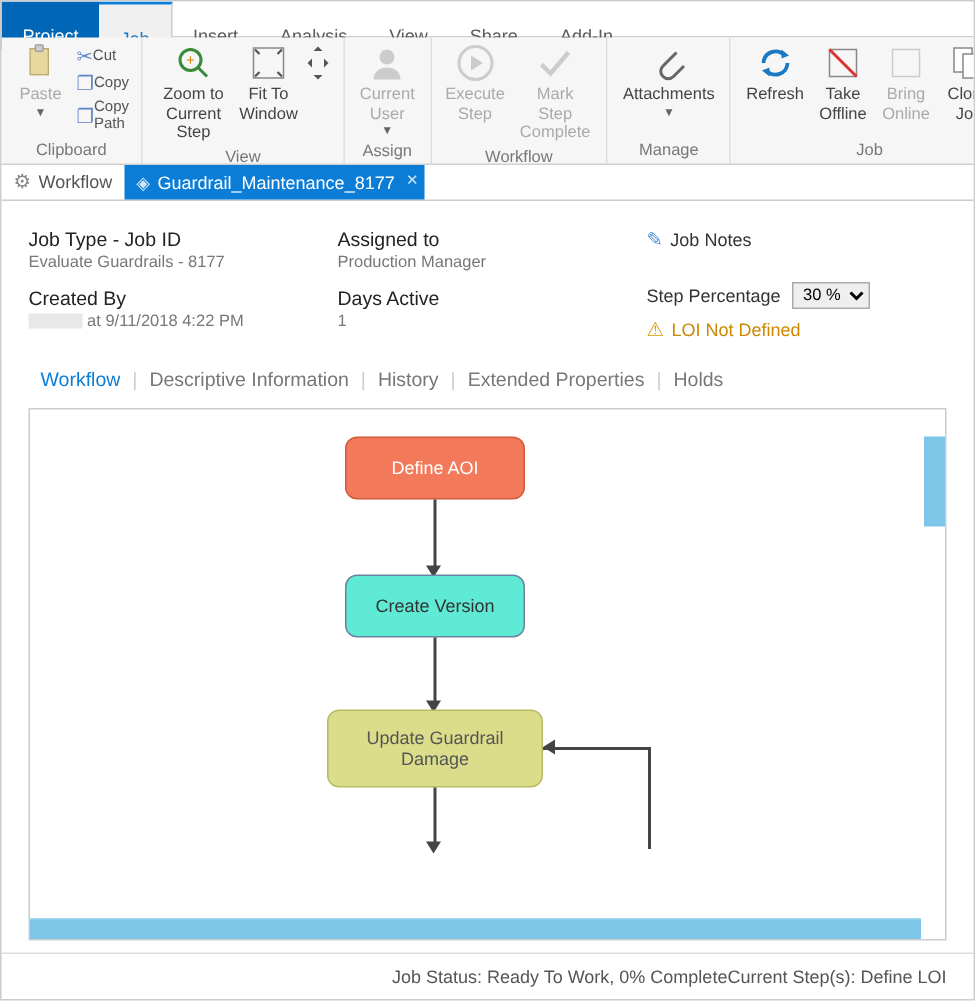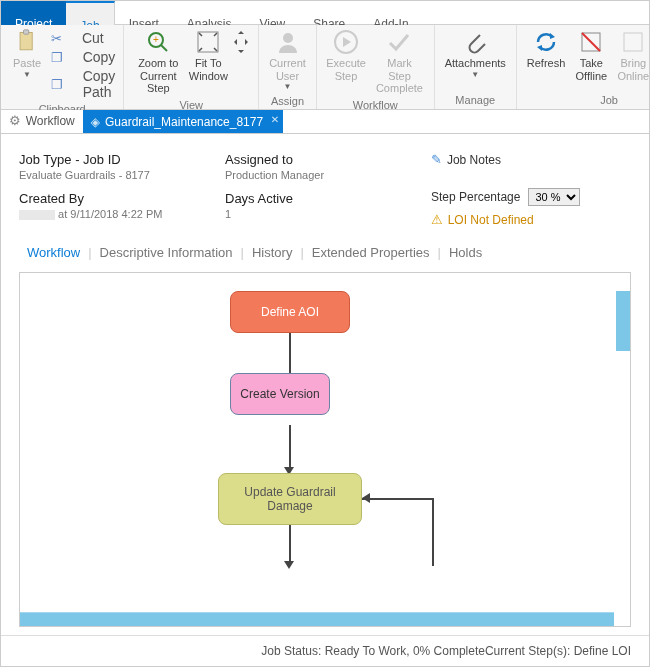--- a/index.html
+++ b/index.html
@@ -12,21 +12,21 @@
   .tab.job { background: #f0f0f0; color: #1a79c2; border-top: 2px solid #0b7dd6; border-right:1px solid #d0d0d0; }
   
   
   .ribbon { display: flex; background: #f6f6f6; border-bottom: 1px solid #d0d0d0; height: 85px; }
   .rgroup { display: flex; flex-direction: column; justify-content: space-between; border-right: 1px solid #e0e0e0; padding: 2px 6px 1px 6px; }
   .rgroup-row { display: flex; align-items: flex-start; gap: 2px; }
   .rgroup-label { text-align: center; font-size: 11px; color: #777; padding: 2px 0; }
   .rbtn { display: flex; flex-direction: column; align-items: center; justify-content: flex-start; padding: 2px 4px; cursor: pointer; min-width: 40px; text-align:center; }
   .rbtn .lbl { font-size: 11px; color: #444; margin-top: 2px; line-height: 1.15; white-space: pre-line; }
   .rbtn.disabled .lbl { color: #aaa; }
-  .small-item { display: flex; align-items: center; gap: 20px; padding: 1px 2px; font-size: 14px; color: #555; cursor:pointer;}
+  .small-item { display: flex; align-items: center; gap: 0; padding: 1px 2px; font-size: 10px; color: #555; cursor:pointer;}
   .ico { display:inline-block; }
   .paste-ico { width:26px; height:30px; }
   .cut-ico::before { content:"✂"; font-size:13px; color:#5c86c7; }
   .copy-ico::before { content:"❐"; font-size:13px; color:#5c86c7; }
   .copypath-ico::before { content:"❐"; font-size:13px; color:#5c86c7; }
   
   
   .subtabbar { display:flex; background:#fff; border-bottom:1px solid #ccc; height:24px; align-items:stretch; }
   .subtab { display:flex; align-items:center; gap:5px; padding:0 8px; font-size:12px; color:#555; cursor:pointer; }
   .subtab.workflow { border-bottom:2px solid transparent; }
@@ -51,21 +51,21 @@
   .innertabs { display:flex; padding: 5px 18px 12px 18px; font-size:13px; color:#777; gap:0; }
   .intab { padding: 0 8px; cursor:pointer; }
   .intab.active { color:#0b7dd6; }
   .sep { color:#ccc; }
   
   
   .diagram-wrap { flex:1; margin: 0 18px 8px 18px; border:1px solid #ccc; position:relative; overflow:hidden; background:#fff;text-decoration:underline;}
   .diagram { position:absolute; inset:0; }
   .node { position:absolute; border-radius:8px; display:flex; align-items:center; justify-content:center; text-align:center; font-size:12px; color:#333; border:1px solid rgba(0,0,0,.3); padding:4px; }
   .n1 { left:210px; top:18px; width:120px; height:42px; background:#f3795b; color:#fff; border-color:#d05a3c;}
-  .n2 { left:210px; top:100px; width:100px; height:42px; background:#f9a8d4; color:#333; border-color:#6a84a3;}
+  .n2 { left:210px; top:110px; width:120px; height:42px; background:#5eead4; color:#333; border-color:#6a84a3;}
   .n3 { left:198px; top:200px; width:144px; height:52px; background:#dbdd8b; color:#555; border-color:#b8ba66;}
   .arrow { position:absolute; width:2px; background:#444; left:269px; }
   .a1 { top:60px; height:48px; }
   .a2 { top:152px; height:46px; }
   .a3 { top:252px; height:40px; }
   .arrowhead { position:absolute; left:264px; width:0; height:0; border-left:5px solid transparent; border-right:5px solid transparent; border-top:8px solid #444; }
   .ah1 { top:104px; } .ah2 { top:194px; } .ah3 { top:288px; }
   .backline-h { position:absolute; top:225px; left:342px; width:70px; height:2px; background:#444;}
   .backline-v { position:absolute; top:225px; left:412px; width:2px; height:68px; background:#444;}
   .backarrowhead { position:absolute; top:220px; left:342px; width:0;height:0; border-top:5px solid transparent; border-bottom:5px solid transparent; border-right:8px solid #444;}

